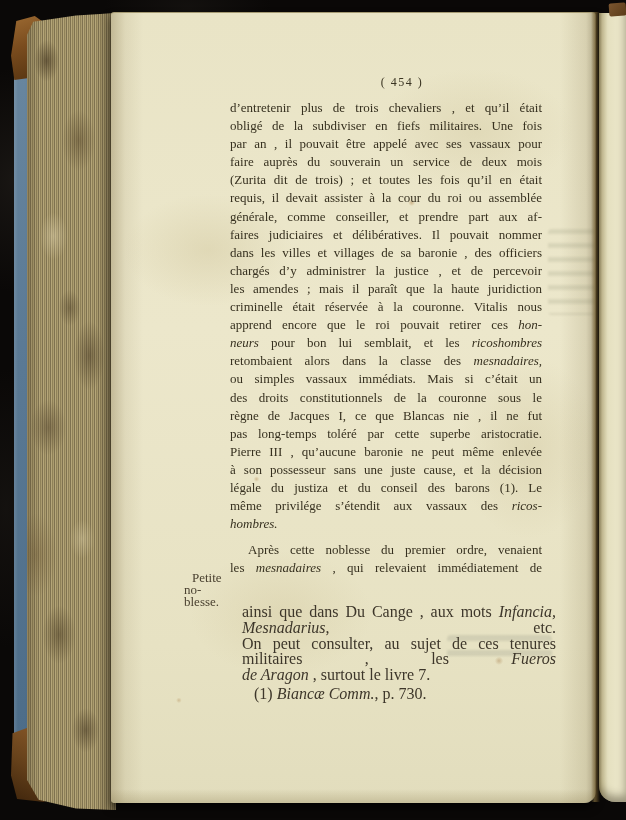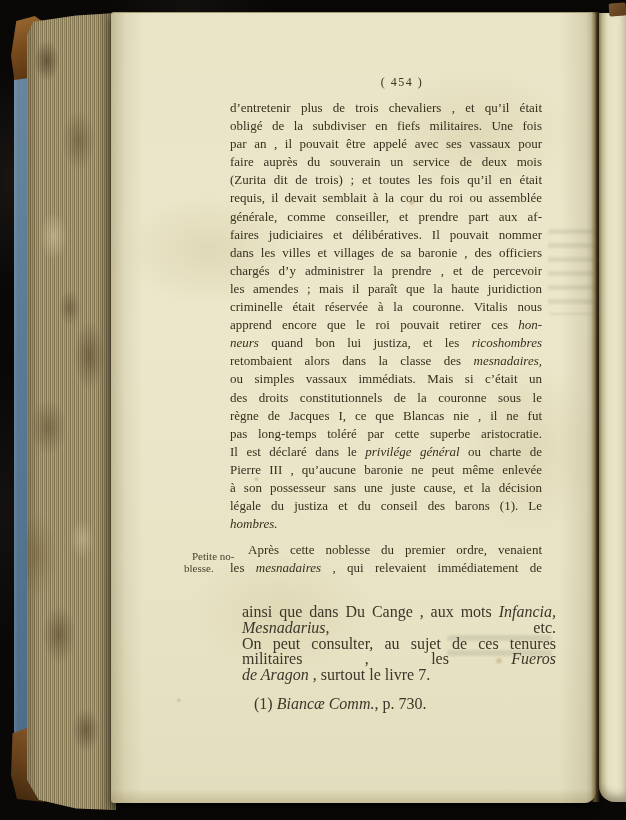--- a/index.html
+++ b/index.html
@@ -63,29 +63,29 @@
       linear-gradient(180deg,#e9e4c6 0%,#ece7cb 40%,#e7e2c3 80%,#e2ddbd 100%);
     box-shadow:0 5px 9px rgba(0,0,0,.6);}
 
   .pagenum{position:absolute;left:231px;top:62px;width:120px;text-align:center;
     font-size:12px;letter-spacing:1.5px;color:#3a3422;}
 
   .body-text{position:absolute;left:119px;top:86px;width:312px;
     font-size:13px;line-height:18.1px;color:#36301f;}
   .footnotes{position:absolute;left:131px;top:591px;width:314px;
     font-size:16px;line-height:15.8px;color:#3d362a;}
-  .margin-note{position:absolute;left:73px;top:538px;width:58px;
-    font-size:11px;line-height:11.8px;color:#4a4130;}
+  .margin-note{position:absolute;left:73px;top:559px;width:58px;
+    font-size:13px;line-height:11.8px;color:#4a4130;}
 
   .tl{text-align:justify;text-align-last:justify;}
   .tl.end{text-align-last:left;}
   .body-text .ind{text-indent:18px;}
   .body-text .gap{margin-top:8px;}
   .footnotes .ind{text-indent:12px;}
-  .footnotes .gap{margin-top:13px;}
+  .footnotes .gap{margin-top:3px;}
   .margin-note .ind{text-indent:8px;}
   em{}
 
   
   .ghost{position:absolute;filter:blur(1.2px);opacity:.55;border-radius:4px;}
   .g1{left:437px;top:216px;width:48px;height:86px;
     background:repeating-linear-gradient(180deg, rgba(116,118,92,.28) 0 5px, transparent 5px 14px);}
   .g2{left:336px;top:622px;width:105px;height:30px;
     background:repeating-linear-gradient(180deg, rgba(104,114,102,.3) 0 6px, transparent 6px 15px);}
 
@@ -115,38 +115,38 @@
     <div class="margin-note">
         <div class="tl ind end"><span>Petite no-</span></div>
         <div class="tl end"><span>blesse.</span></div>
       </div>
     <div class="body-text">
         <div class="tl"><span>d’entretenir plus de trois chevaliers , et qu’il était</span></div>
         <div class="tl"><span>obligé de la subdiviser en fiefs militaires. Une fois</span></div>
         <div class="tl"><span>par an , il pouvait être appelé avec ses vassaux pour</span></div>
         <div class="tl"><span>faire auprès du souverain un service de deux mois</span></div>
         <div class="tl"><span>(Zurita dit de trois) ; et toutes les fois qu’il en était</span></div>
-        <div class="tl"><span>requis, il devait semblait à la cour du roi ou assemblée</span></div>
+        <div class="tl"><span>requis, il devait assister à la cour du roi ou assemblée</span></div>
         <div class="tl"><span>générale, comme conseiller, et prendre part aux af-</span></div>
         <div class="tl"><span>faires judiciaires et délibératives. Il pouvait nommer</span></div>
         <div class="tl"><span>dans les villes et villages de sa baronie , des officiers</span></div>
-        <div class="tl"><span>chargés d’y administrer la prendre , et de percevoir</span></div>
+        <div class="tl"><span>chargés d’y administrer la justice , et de percevoir</span></div>
         <div class="tl"><span>les amendes ; mais il paraît que la haute juridiction</span></div>
         <div class="tl"><span>criminelle était réservée à la couronne. Vitalis nous</span></div>
         <div class="tl"><span>apprend encore que le roi pouvait retirer ces </span><em>hon-</em></div>
-        <div class="tl"><em>neurs</em><span> quand bon lui justiza, et les </span><em>ricoshombres</em></div>
+        <div class="tl"><em>neurs</em><span> pour bon lui semblait, et les </span><em>ricoshombres</em></div>
         <div class="tl"><span>retombaient alors dans la classe des </span><em>mesnadaires,</em></div>
         <div class="tl"><span>ou simples vassaux immédiats. Mais si c’était un</span></div>
         <div class="tl"><span>des droits constitutionnels de la couronne sous le</span></div>
         <div class="tl"><span>règne de Jacques I, ce que Blancas nie , il ne fut</span></div>
         <div class="tl"><span>pas long-temps toléré par cette superbe aristocratie.</span></div>
-        <div class="tl"><span>Il est déclaré dans le </span><em>privilége général</em><span> ou charte de</span></div>
         <div class="tl"><span>Pierre III , qu’aucune baronie ne peut même enlevée</span></div>
         <div class="tl"><span>à son possesseur sans une juste cause, et la décision</span></div>
         <div class="tl"><span>légale du justiza et du conseil des barons (1). Le</span></div>
+        <div class="tl"><span>même privilége s’étendit aux vassaux des </span><em>ricos-</em></div>
         <div class="tl end"><em>hombres.</em></div>
         <div class="tl ind gap"><span>Après cette noblesse du premier ordre, venaient</span></div>
         <div class="tl"><span>les </span><em>mesnadaires</em><span> , qui relevaient immédiatement de</span></div>
       </div>
     <div class="footnotes">
         <div class="tl"><span>ainsi que dans Du Cange , aux mots </span><em>Infancia, Mesnadarius</em><span>, etc.</span></div>
         <div class="tl"><span>On peut consulter, au sujet de ces tenures militaires , les </span><em>Fueros</em></div>
         <div class="tl end"><em>de Aragon</em><span> , surtout le livre 7.</span></div>
         <div class="tl ind end gap"><span>(1) </span><em>Biancæ Comm.</em><span>, p. 730.</span></div>
       </div>

